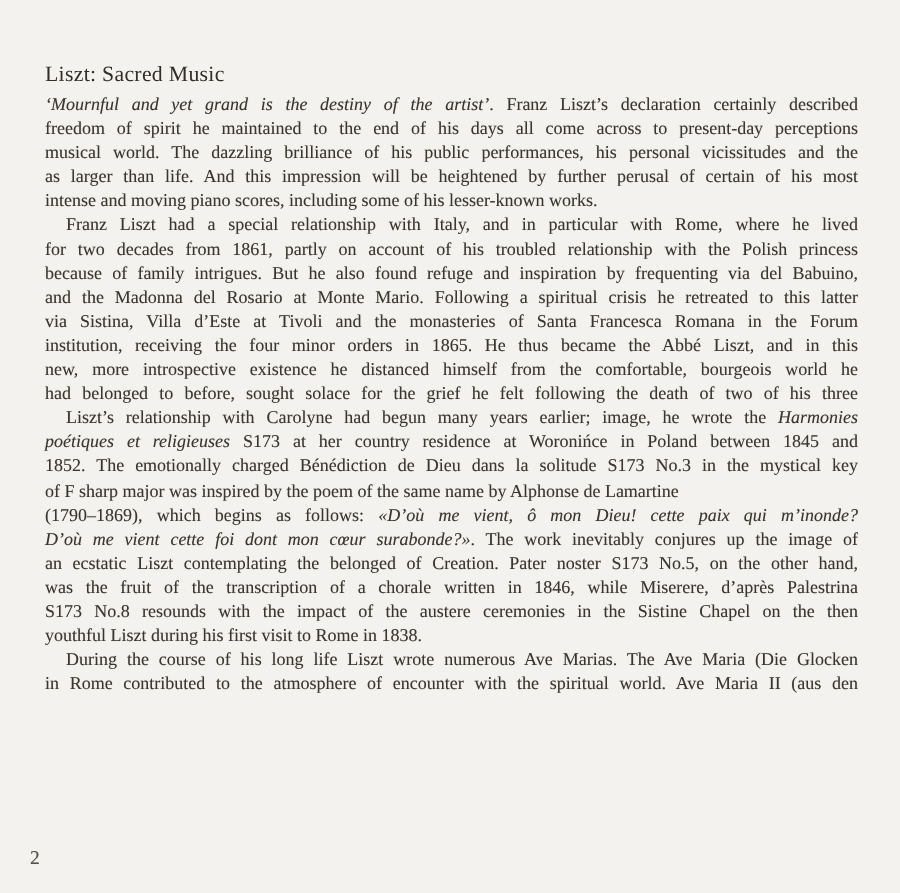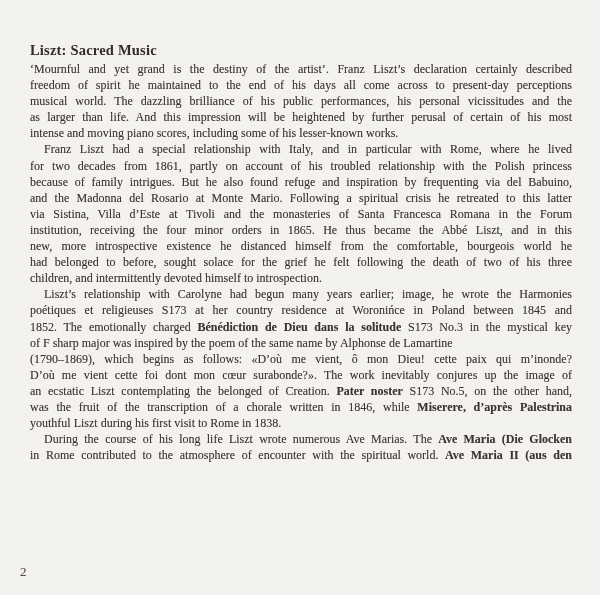--- a/index.html
+++ b/index.html
@@ -19,40 +19,40 @@
     color: #3a362e;
   }
   .text-block {
     position: absolute;
     left: 30px;
     top: 42px;
     width: 542px;
   }
   .title {
     font-size: 14.5px;
-    font-weight: bold;
+    font-weight: normal;
     color: #312d27;
     line-height: 17px;
     letter-spacing: 0.2px;
     margin-bottom: 2px;
   }
   .body-lines {
     font-size: 12px;
     line-height: 16.1px;
     text-shadow: 0 0 0.5px rgba(58,54,46,0.35);
   }
   .line {
     text-align: justify;
     height: 16.1px;
     overflow: visible;
   }
   .line.j  { text-align-last: justify; }
   .line.ind { text-indent: 14px; }
-  .line span.i { }
-  .line span.b { font-weight: bold; }
+  .line span.i { font-style: italic; }
+  .line span.b { font-weight: normal; }
   .line span.n { }
   .page-number {
     position: absolute;
     left: 20px;
     top: 564px;
     font-size: 13px;
     color: #54504a;
     text-shadow: 0 0 0.5px rgba(58,54,46,0.3);
   }
 </style>
@@ -69,28 +69,28 @@
         <div class="line j"><span class="n">as larger than life. And this impression will be heightened by further perusal of certain of his most</span></div>
         <div class="line"><span class="n">intense and moving piano scores, including some of his lesser-known works.</span></div>
         <div class="line j ind"><span class="n">Franz Liszt had a special relationship with Italy, and in particular with Rome, where he lived</span></div>
         <div class="line j"><span class="n">for two decades from 1861, partly on account of his troubled relationship with the Polish princess</span></div>
         <div class="line j"><span class="n">because of family intrigues. But he also found refuge and inspiration by frequenting via del Babuino,</span></div>
         <div class="line j"><span class="n">and the Madonna del Rosario at Monte Mario. Following a spiritual crisis he retreated to this latter</span></div>
         <div class="line j"><span class="n">via Sistina, Villa d’Este at Tivoli and the monasteries of Santa Francesca Romana in the Forum</span></div>
         <div class="line j"><span class="n">institution, receiving the four minor orders in 1865. He thus became the Abbé Liszt, and in this</span></div>
         <div class="line j"><span class="n">new, more introspective existence he distanced himself from the comfortable, bourgeois world he</span></div>
         <div class="line j"><span class="n">had belonged to before, sought solace for the grief he felt following the death of two of his three</span></div>
-        <div class="line"><span class="n">children, and intermittently devoted himself to introspection.</span></div>
         <div class="line j ind"><span class="n">Liszt’s relationship with Carolyne had begun many years earlier; image, he wrote the </span><span class="i">Harmonies</span></div>
         <div class="line j"><span class="i">poétiques et religieuses</span><span class="n"> S173 at her country residence at Woronińce in Poland between 1845 and</span></div>
         <div class="line j"><span class="n">1852. The emotionally charged </span><span class="b">Bénédiction de Dieu dans la solitude</span><span class="n"> S173 No.3 in the mystical key</span></div>
         <div class="line"><span class="n">of F sharp major was inspired by the poem of the same name by Alphonse de Lamartine</span></div>
         <div class="line j"><span class="n">(1790–1869), which begins as follows: </span><span class="i">«D’où me vient, ô mon Dieu! cette paix qui m’inonde?</span></div>
         <div class="line j"><span class="i">D’où me vient cette foi dont mon cœur surabonde?»</span><span class="n">. The work inevitably conjures up the image of</span></div>
         <div class="line j"><span class="n">an ecstatic Liszt contemplating the belonged of Creation. </span><span class="b">Pater noster</span><span class="n"> S173 No.5, on the other hand,</span></div>
         <div class="line j"><span class="n">was the fruit of the transcription of a chorale written in 1846, while </span><span class="b">Miserere, d’après Palestrina</span></div>
+        <div class="line j"><span class="n">S173 No.8 resounds with the impact of the austere ceremonies in the Sistine Chapel on the then</span></div>
         <div class="line"><span class="n">youthful Liszt during his first visit to Rome in 1838.</span></div>
         <div class="line j ind"><span class="n">During the course of his long life Liszt wrote numerous Ave Marias. The </span><span class="b">Ave Maria (Die Glocken</span></div>
         <div class="line j"><span class="n">in Rome contributed to the atmosphere of encounter with the spiritual world. </span><span class="b">Ave Maria II (aus den</span></div>
       </div>
   </div>
   <div class="page-number">2</div>
 </div>
 
 </body></html>

